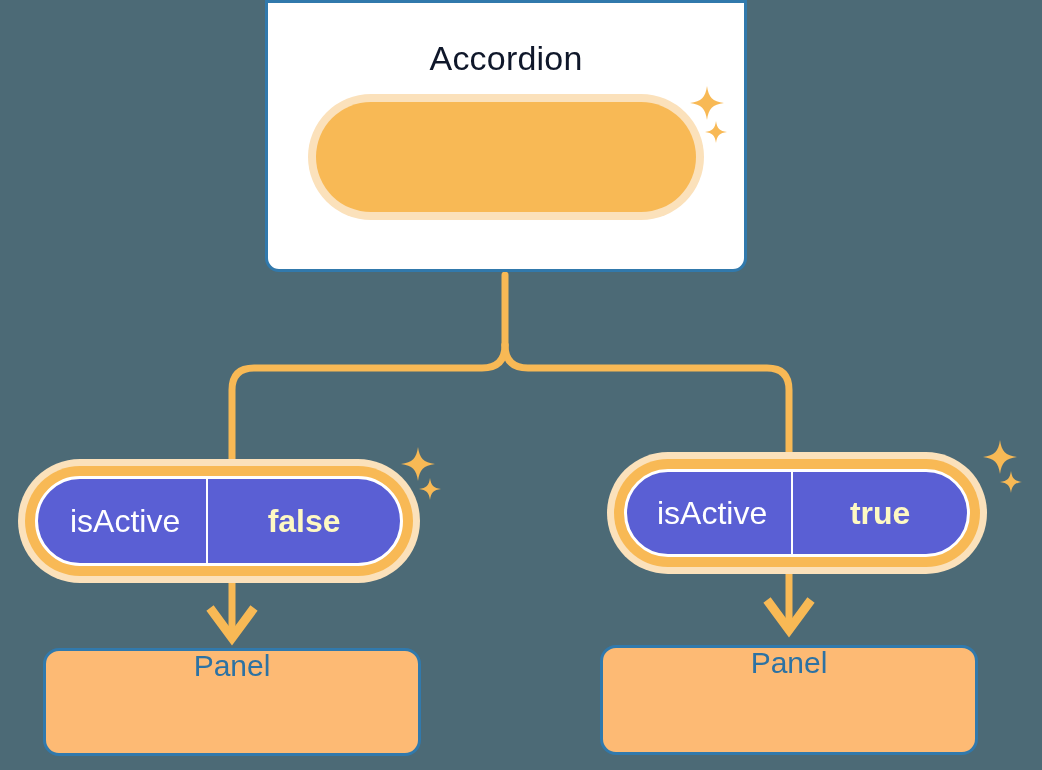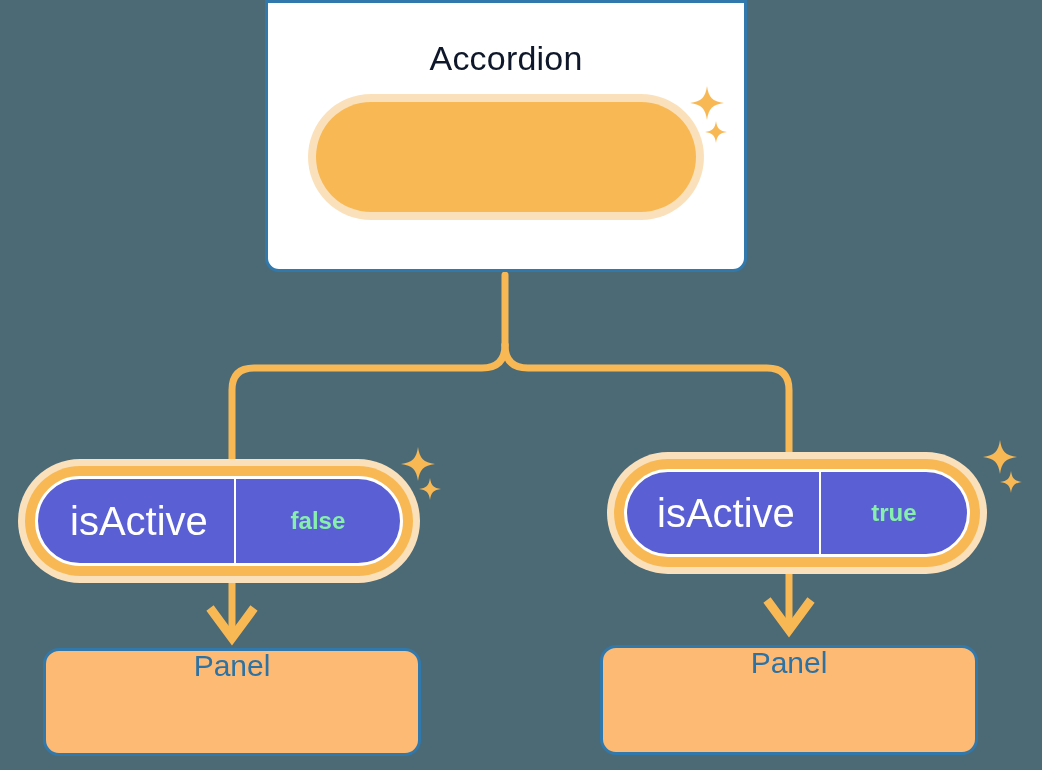--- a/index.html
+++ b/index.html
@@ -111,22 +111,22 @@
   }
   .pill-divider {
     flex: 0 0 2px;
     align-self: stretch;
   }
   .pill-inner.white .pill-divider { background: #f8b955; }
   .pill-inner.purple .pill-divider { background: #ffffff; }
 
   .pill-inner.white .pill-cell.key { color: #5a5fd4; font-size: 34px; font-weight: 400; }
   .pill-inner.white .pill-cell.val { color: #4a4fd0; font-size: 34px; font-weight: 700; }
-  .pill-inner.purple .pill-cell.key { color: #ffffff; font-size: 40px; font-weight: 400; }
-  .pill-inner.purple .pill-cell.val { color: #86efac; font-size: 24px; font-weight: 700; border-radius: 30px; }
+  .pill-inner.purple .pill-cell.key { color: #ffffff; font-size: 32px; font-weight: 400; }
+  .pill-inner.purple .pill-cell.val { color: #fef9c3; font-size: 32px; font-weight: 700; border-radius: 30px; }
 
   
   .sparkle {
     position: absolute;
     pointer-events: none;
   }
   .sparkle svg { display: block; }
 </style>
 </head>
 <body>

